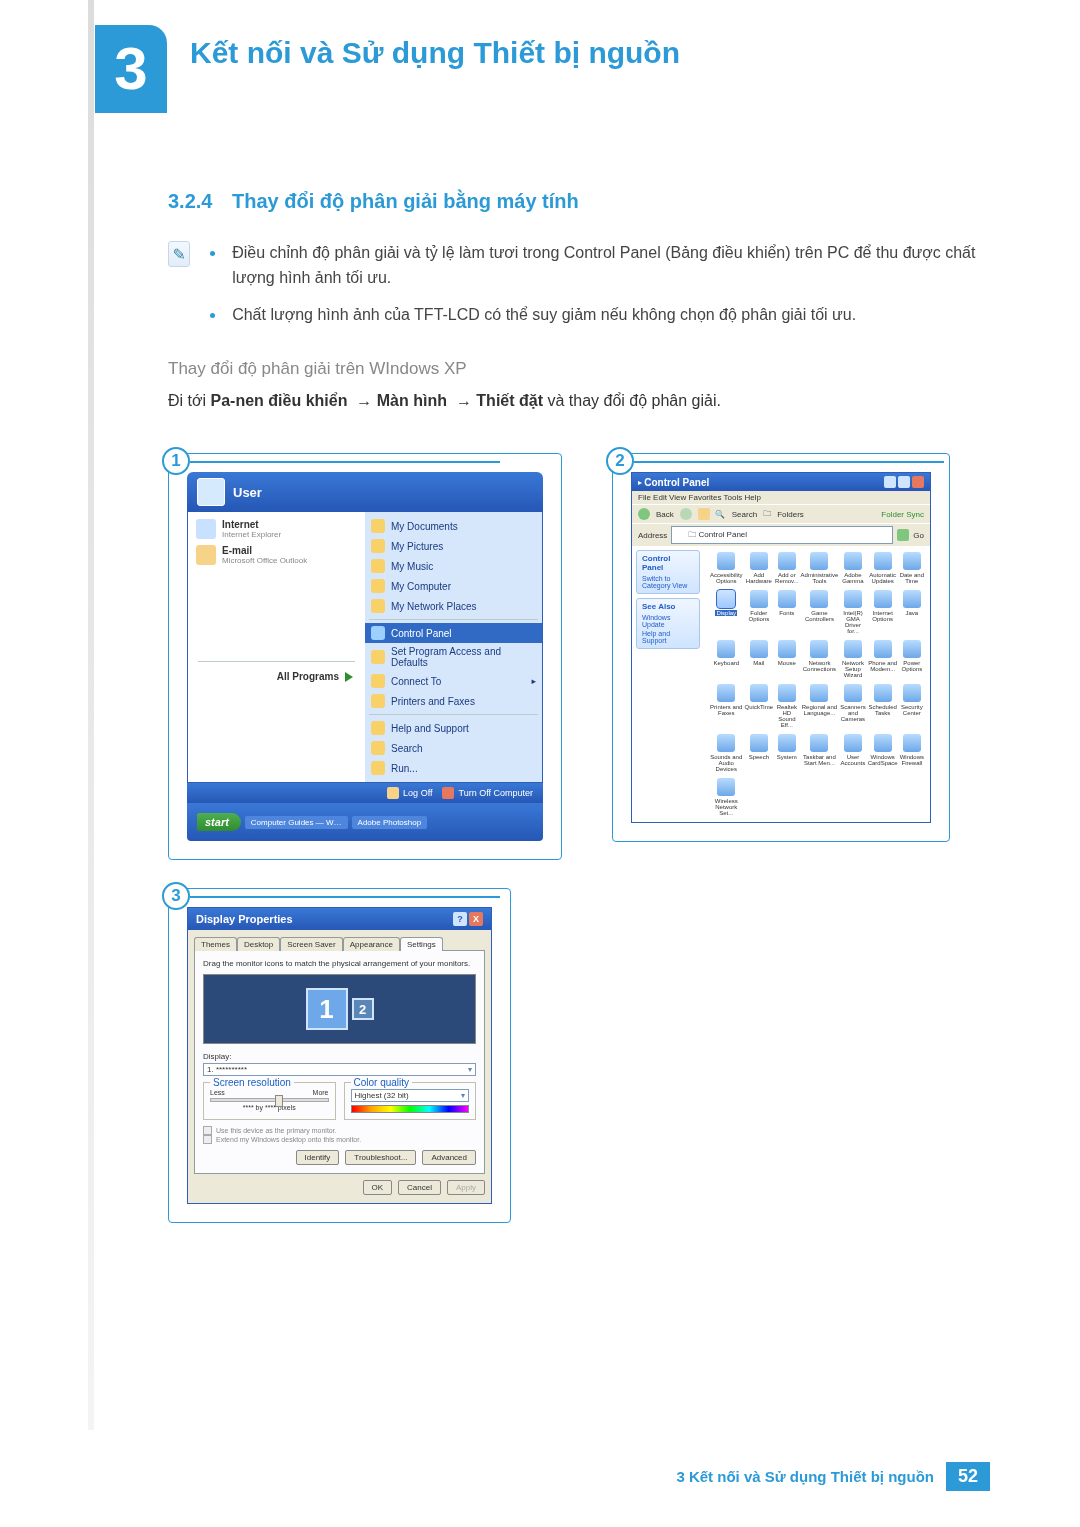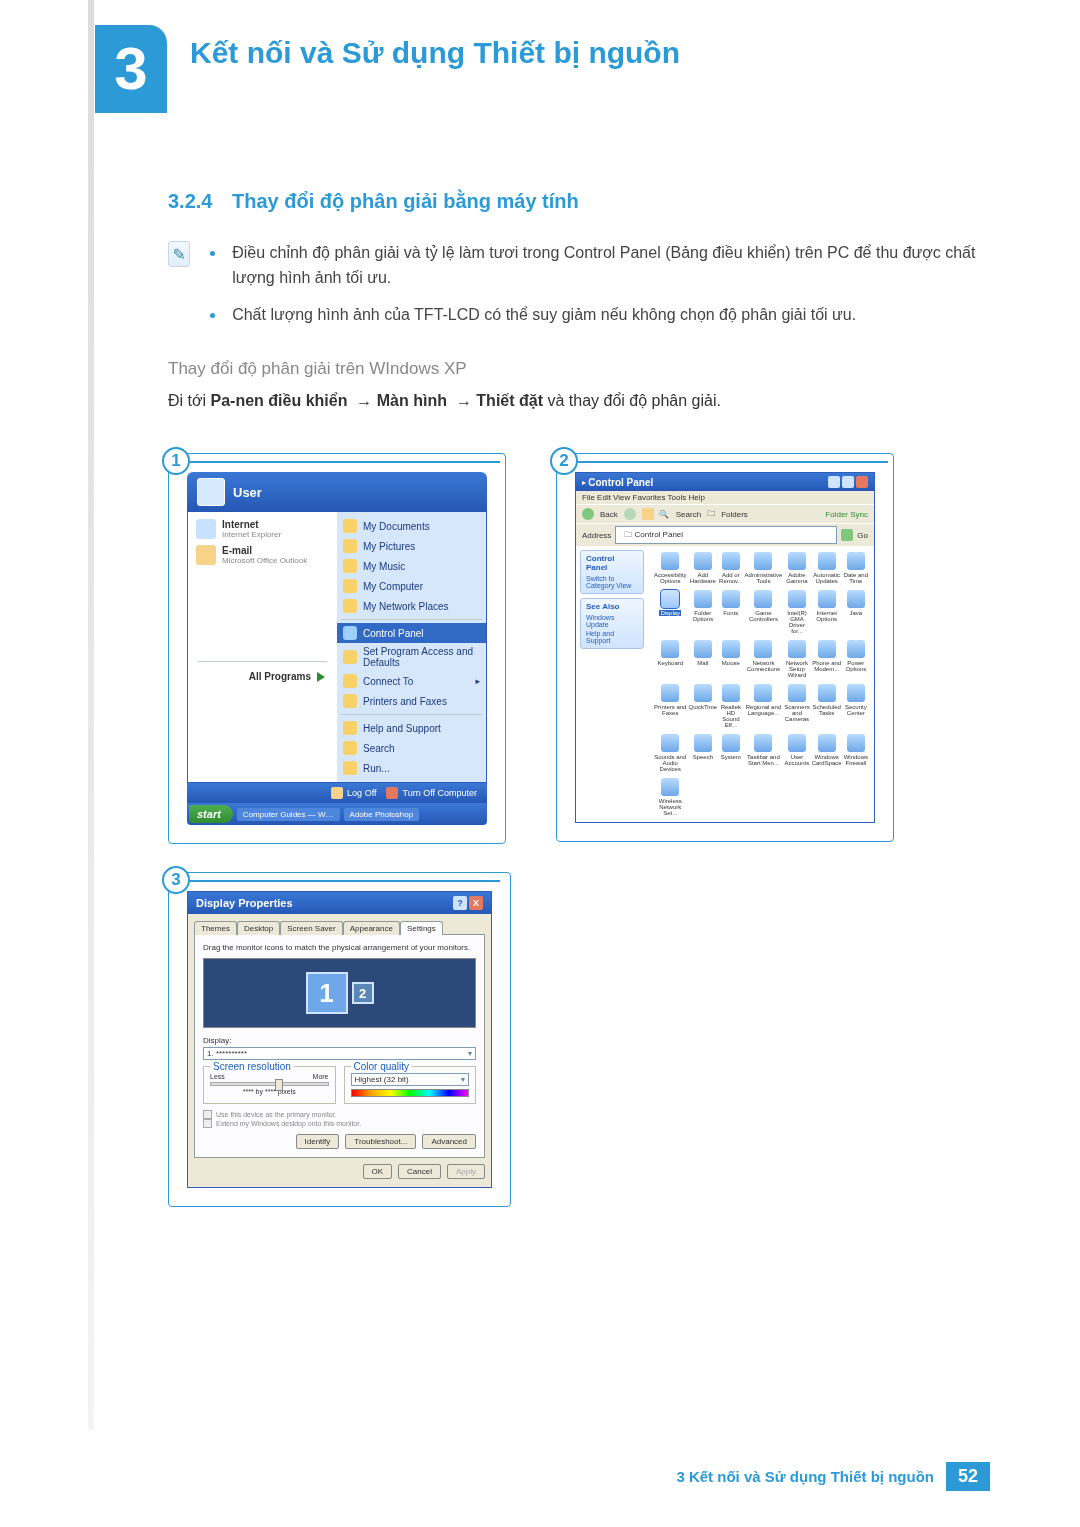--- a/index.html
+++ b/index.html
@@ -131,21 +131,21 @@
   }
   .fig-box {
     border: 1px solid #2b9ad6;
     background: #fff;
     border-radius: 4px;
     padding: 18px;
   }
 
   
   .xp-start {
-    width: 300px;
+    width: 356px;
     font-size: 10px;
     color: #333;
   }
   .xp-user {
     background: linear-gradient(#3a78d6,#2657b5);
     color: #fff;
     padding: 6px 10px;
     display: flex; align-items: center; gap: 8px;
     border-top-left-radius: 6px; border-top-right-radius: 6px;
   }
@@ -175,21 +175,21 @@
   .xp-allprog .tri { width: 0; height: 0; border-left: 8px solid #2f8d2f; border-top: 5px solid transparent; border-bottom: 5px solid transparent; }
   .xp-logoff {
     background: linear-gradient(#3a78d6,#2657b5);
     color: #fff; display: flex; justify-content: flex-end; gap: 10px;
     padding: 4px 10px; font-size: 9px;
   }
   .xp-logoff span { display:flex; align-items:center; gap:4px;text-align:right; }
   .lo-ic { width:12px; height:12px; border-radius:2px; }
   .xp-taskbar {
     background: linear-gradient(#3a78d6,#2657b5);
-    display: flex; align-items: center; padding: 2px;
+    display: flex; align-items: center; padding: 10px;
     border-bottom-left-radius: 4px; border-bottom-right-radius: 4px;
   }
   .xp-startbtn {
     background: linear-gradient(#4fae4f,#2f8d2f);
     color: #fff; font-weight: bold; font-style: italic;
     padding: 3px 12px 3px 8px; border-radius: 3px 12px 12px 3px;
     font-size: 11px;
   }
   .xp-task { background: #4d86dc; color: #fff; margin-left: 4px; padding: 2px 6px; border-radius: 2px; font-size: 8px; }
 
@@ -204,21 +204,21 @@
     color: #fff; padding: 3px 6px; display: flex; align-items: center;
   }
   .cp-title .t { font-weight: bold; font-size: 10px; }
   .cp-title .btns { margin-left: auto; display: flex; gap: 2px; }
   .cp-title .wb { width: 12px; height: 12px; background: #cfe4ff; border-radius: 2px; }
   .cp-title .wb.close { background: #e77860; }
   .cp-menu { background: #ece9d8; padding: 2px 6px; color: #333; font-size: 8px; }
   .cp-toolbar { background: #ece9d8; padding: 2px 6px; display: flex; align-items: center; gap: 6px; color: #333; border-top: 1px solid #fff; }
   .cp-toolbar .tb-ic { width:12px; height:12px; border-radius:50%; background:#7fc67f; }
   .cp-addr { background: #ece9d8; padding: 2px 6px; display: flex; align-items: center; gap: 4px; border-top: 1px solid #fff; }
-  .cp-addr .fld { background: #fff; border: 1px solid #7f9db9; padding: 1px 8px; flex: 1; }
+  .cp-addr .fld { background: #fff; border: 1px solid #7f9db9; padding: 1px 16px; flex: 1; }
   .cp-addr .go { background:#7fc67f; width:12px; height:12px; border-radius:2px; }
   .cp-body { display: flex; background: #fff; }
   .cp-side { width: 90px; padding: 4px; display: flex; flex-direction: column; gap: 4px; }
   .cp-pane {
     background: linear-gradient(#eff6ff,#cfe4ff);
     border: 1px solid #aac6ea; border-radius: 3px; padding: 3px 5px;
   }
   .cp-pane .hd { color: #215dc6; font-weight: bold; font-size: 8px; margin-bottom: 2px; }
   .cp-pane .ln { color: #215dc6; font-size: 7px; padding: 1px 0; }
   .cp-icons {

